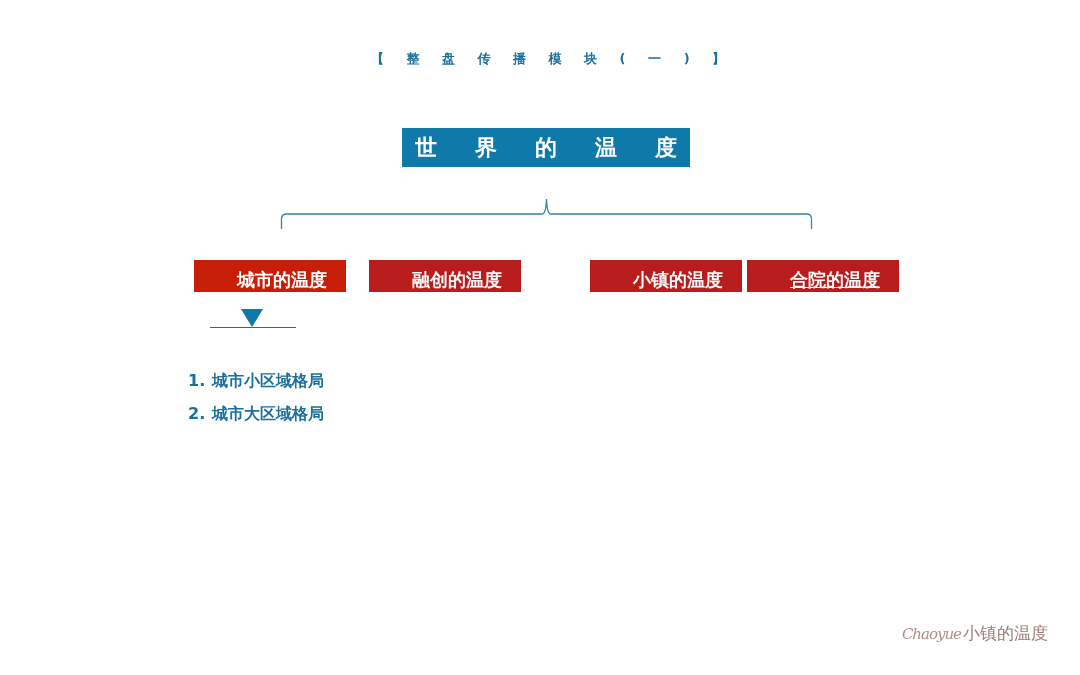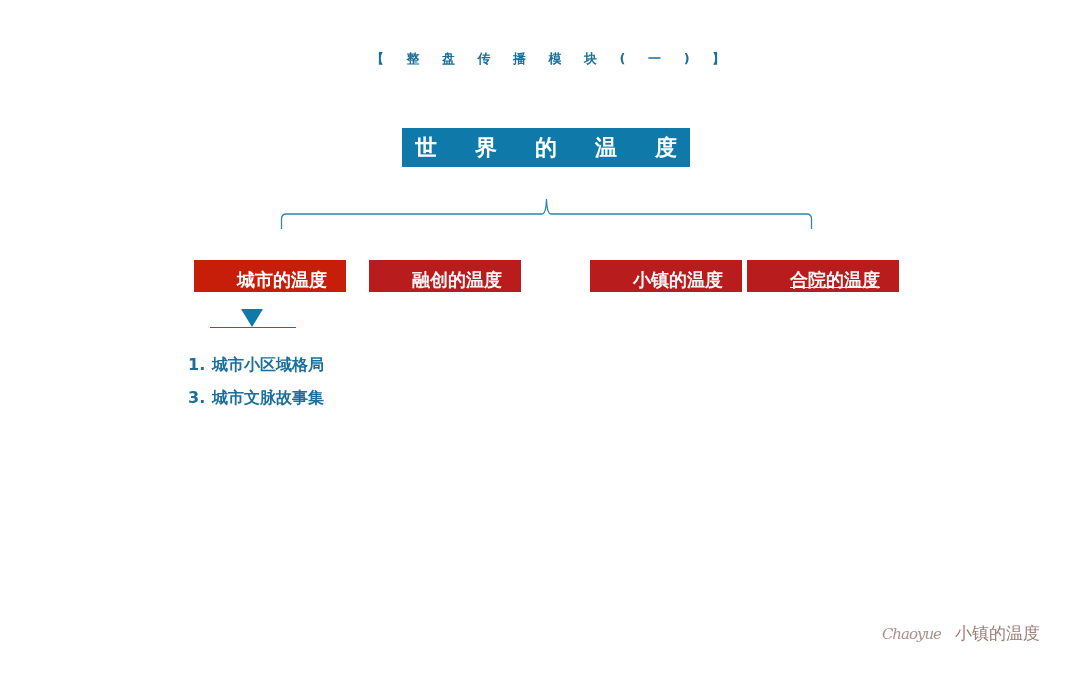--- a/index.html
+++ b/index.html
@@ -22,28 +22,28 @@
   .brace { position:absolute; left:278px; top:195px; width:537px; height:36px; }
   .tab {
     position:absolute; top:260px; height:32px; width:128px;
     display:flex; align-items:flex-end; justify-content:center;
     font-size:18px; font-weight:bold; color:#fff;padding-left:24px;
   }
   .tab.active { background:#c71e0a; }
   .tab.inactive { background:#b91c1c; color:#f5f5f5; }
   .pointer { position:absolute; left:208px; top:308px; width:90px; height:22px; }
   .sub-list {
-    position:absolute; left:188px; top:352px; margin:0; padding:0; list-style:none;
+    position:absolute; left:188px; top:368px; margin:0; padding:0; list-style:none;
     color:#1a6f9c; font-size:16px; font-weight:bold;
   }
   .sub-list li { height:33px; line-height:26px; }
   .sub-list .num { display:inline-block; width:24px; }
   .logo {
-    position:absolute; right:40px; top:622px; display:flex; align-items:center;
-    color:#9c7b75; font-size:17px;gap:12px;
+    position:absolute; right:32px; top:622px; display:flex; align-items:center;
+    color:#9c7b75; font-size:17px;
   }
   .logo .script {
     font-family:"DejaVu Serif", serif; font-style:italic; font-size:15px;
     color:#a9908b; margin-right:2px; letter-spacing:-1px;
   }
 </style>
 </head>
 <body>
 
 <div class="module-title">
@@ -88,20 +88,20 @@
 <svg class="pointer" viewBox="0 0 90 22">
   <polygon points="33,1 55,1 44,19" fill="#0f79aa"></polygon>
   <line x1="2" y1="19.5" x2="88" y2="19.5" stroke="#1a6f9c" stroke-width="1.2"></line>
 </svg>
 
 <ul class="sub-list">
   <li>
     <span class="num">1.</span><span>城市小区域格局</span>
   </li>
   <li>
-    <span class="num">3.</span><span>城市文脉故事集</span>
+    <span class="num">2.</span><span>城市大区域格局</span>
   </li>
 </ul>
 
 <div class="logo">
   <span class="script">Chaoyue</span>
   <span>小镇的温度</span>
 </div>
 
 </body></html>

